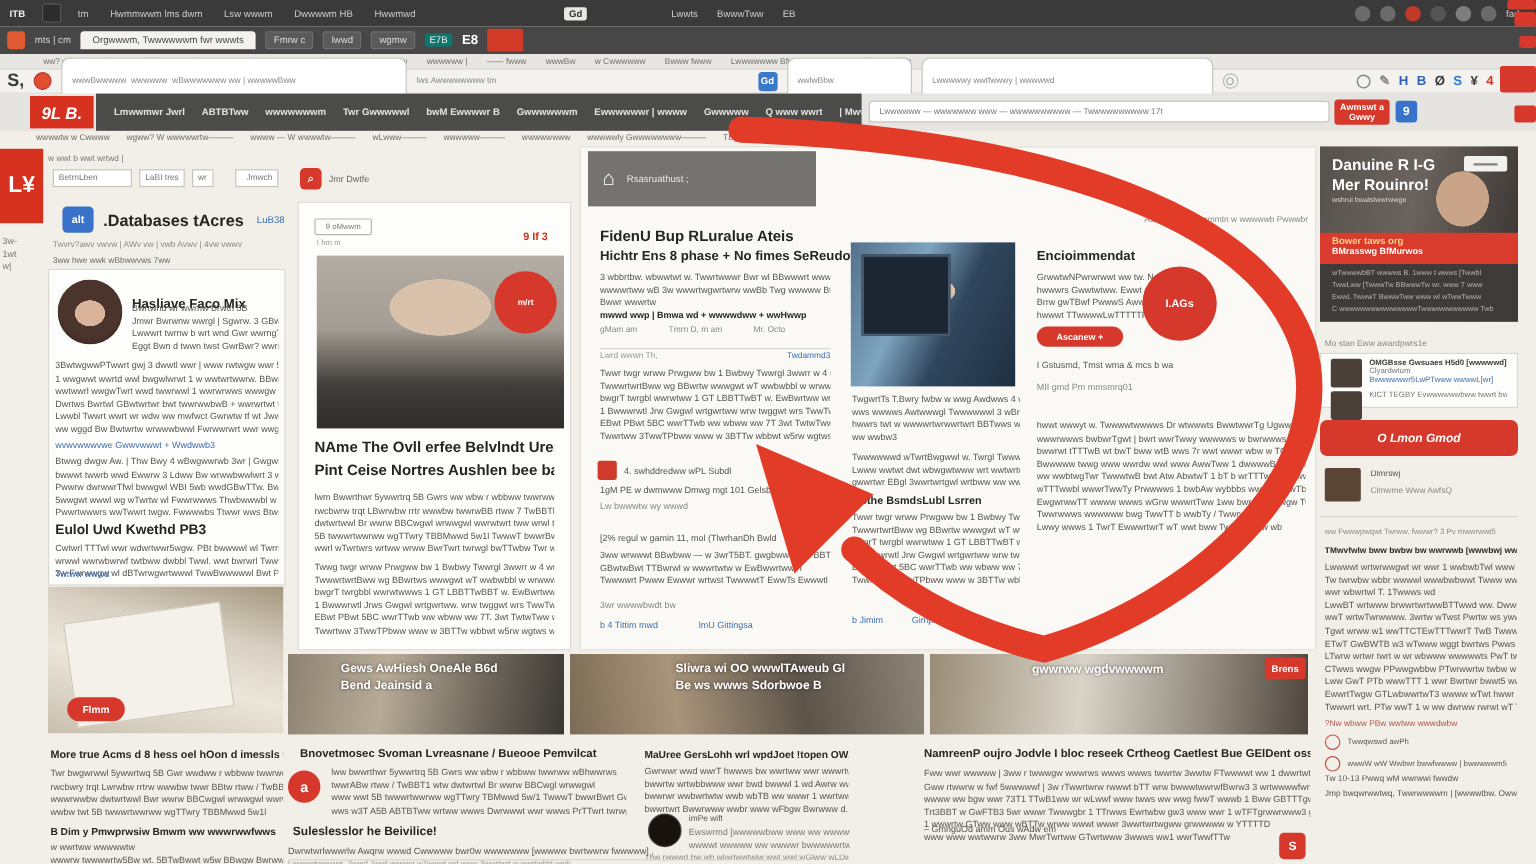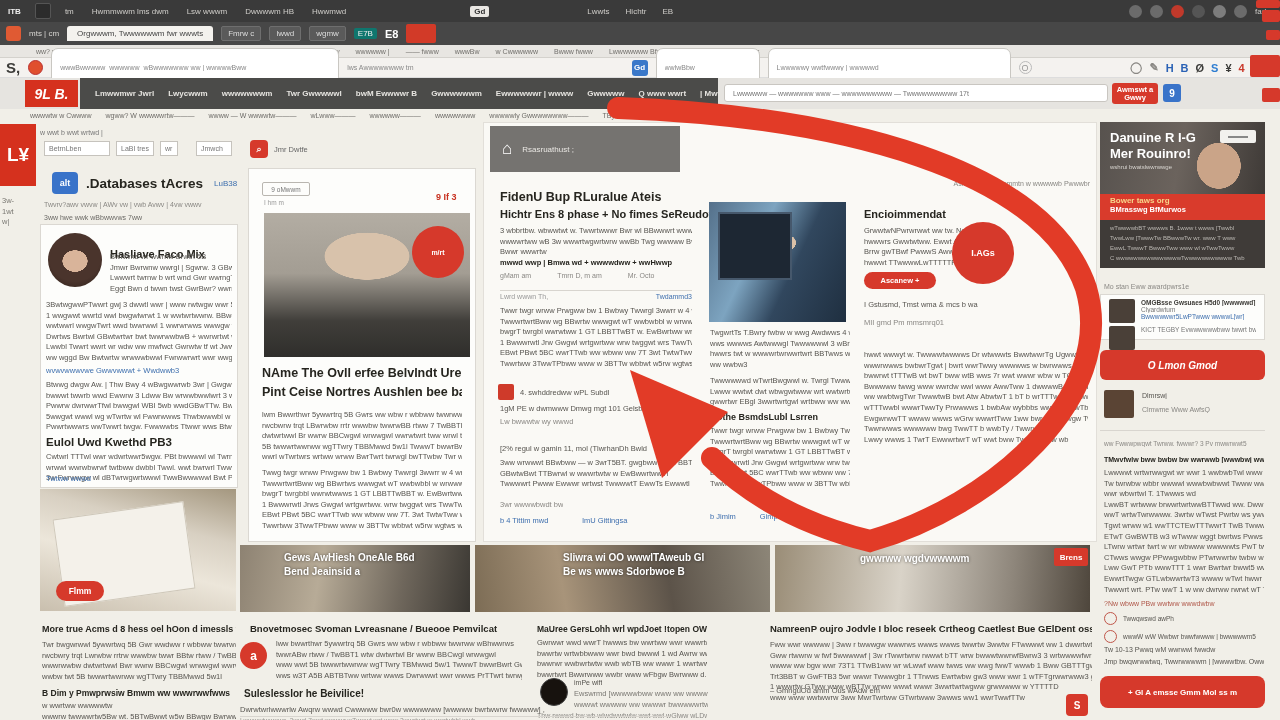--- a/index.html
+++ b/index.html
@@ -71,23 +71,23 @@
     <span class="mi bold" style="color:#eee">ITB</span>
     <span class="sq"></span>
     <span style="display:flex;gap:18px">
         <span class="mi">tm</span>
         <span class="mi">Hwmmwwm lms dwm</span>
         <span class="mi">Lsw wwwm</span>
         <span class="mi">Dwwwwm HB</span>
         <span class="mi">Hwwmwd</span>
       </span>
     <span class="badge" style="margin-left:110px">Gd</span>
-    <span style="display:flex;gap:16px;margin-left:84px">
+    <span style="display:flex;gap:16px;margin-left:56px">
         <span class="mi">Lwwts</span>
-        <span class="mi">Hichtr</span>
+        <span class="mi">BwwwTww</span>
         <span class="mi">EB</span>
       </span>
     <span style="display:flex;gap:8px;margin-left:auto;align-items:center">
       <span class="circ"></span>
       <span class="circ"></span>
       <span class="circ" style="background:#c0392b"></span>
       <span class="circ" style="background:#555"></span>
       <span class="circ" style="background:#7d7d7d"></span>
       <span class="circ"></span>
       <span class="mi">fadw</span>
@@ -145,21 +145,21 @@
         <span style="color: rgb(201, 57, 43);">S</span>
         <span style="color: rgb(194, 39, 29);">C</span>
       </span>
   </div>
 
   <div class="abs hdr">
     <div class="logo">9L B.</div>
     <div class="nav">
 
     <span class="ni">Lmwwmwr Jwrl</span>
-        <span class="ni">Lwycwwm</span>
+        <span class="ni">ABTBTww</span>
         <span class="ni">wwwwwwwm</span>
         <span class="ni">Twr Gwwwwwl</span>
         <span class="ni">bwM Ewwwwr B</span>
         <span class="ni">Gwwwwwwm</span>
         <span class="ni">Ewwwwwwr | wwww</span>
         <span class="ni">Gwwwww</span>
         <span class="ni">Q www wwrt</span>
         <span class="ni">| Mwwwwwm</span>
       </div>
     <input class="srch" placeholder="Lwwwwww — wwwwwww www — wwwwwwwwww — Twwwwwwwwww 17t" style="">
@@ -184,21 +184,21 @@
   <div class="abs lines lt" style="left:2px;top:196px;width:30px">
       <div>3w-</div>
       <div>1wt</div>
       <div>w|</div>
     </div>
 
   <div class="abs" style="left:40px;top:129px;width:300px;font-size:7px;color:#777">w wwt b wwt wrtwd |</div>
   <input class="abs fld" style="left: 44px; top: 141px; width: 66px;" value="BetrnLben">
   <input class="abs fld" style="left: 116px; top: 141px; width: 38px;" value="LaBI tres">
   <input class="abs fld" style="left: 160px; top: 141px; width: 18px;" value="wr">
-  <input class="abs fld" style="left: 196px; top: 141px; width: 36px;" value="Jmwch">
+  <input class="abs fld" style="left: 196px; top: 141px; width: 36px; text-align: right;" value="Jmwch">
   <div class="abs redbtn" style="left:250px;top:140px;width:18px;height:18px;font-size:9px">⌕</div>
   <div class="abs" style="left:274px;top:145px;font-size:7.5px;color:#666">Jmr Dwtfe</div>
 
   <div class="abs" style="left:52px;top:172px;width:26px;height:22px;background:#3973c9;border-radius:4px;color:#fff;font-size:9px;font-weight:bold;display:flex;align-items:center;justify-content:center">alt</div>
   <div class="abs bold" style="left:86px;top:176px;font-size:13.5px">.Databases tAcres</div>
   <div class="abs blue" style="left:214px;top:179px;font-size:8px">LuB38</div>
   <div class="abs" style="left:44px;top:201px;font-size:7px;color:#8a8884">Twvrv?awv vwvw  |  AWv vw  |  vwb Avwv  |  4vw vwwv</div>
   <div class="abs" style="left:44px;top:214px;font-size:7px;color:#6c6a66">3ww hwe wwk    wBbwwvws    7ww</div>
 
   <div class="abs card" style="left:40px;top:224px;width:196px;height:262px"></div>
@@ -488,21 +488,20 @@
         <span style="font-size:6.5px;color:#56544f;white-space:nowrap;overflow:hidden">Twwqwswd awPh</span>
       </div>
       <div style="display:flex;gap:6px;align-items:center;margin-bottom:5px">
         <span style="width:11px;height:11px;border:1.5px solid #c0564a;border-radius:50%;flex:0 0 auto"></span>
         <span style="font-size:6.5px;color:#56544f;white-space:nowrap;overflow:hidden">wwwW wW Wwbwr bwwfwwww | bwwwwwm5</span>
       </div>
     </div>
   <div class="abs nowrap" style="left:1104px;top:646px;width:160px;font-size:7px;color:#56544f">Tw 10-13 Pwwq wM wwrwwi fwwdw</div>
   <div class="abs nowrap" style="left:1104px;top:658px;width:160px;font-size:7px;color:#56544f">Jmp bwqwrwwtwq,  Twwrwwwwm | [wwwwtbw.  Owwwwdy ————</div>
 
-  <div class="abs redbtn" style="left:1100px;top:676px;width:165px;height:32px;font-size:8px;border-radius:8px">+ Gl  A emsse  Gmm Mol ss m</div>
 
   <div class="abs edge-red" style="left:1256px;top:0;width:24px;height:8px"></div>
   <div class="abs edge-red" style="left:1262px;top:10px;width:18px;height:12px"></div>
   <div class="abs edge-red" style="left:1266px;top:30px;width:14px;height:10px"></div>
   <div class="abs edge-red" style="left:1250px;top:55px;width:30px;height:22px"></div>
   <div class="abs edge-red" style="left:1262px;top:88px;width:18px;height:14px"></div>
 
   <svg class="abs" style="left:0;top:0;z-index:40;pointer-events:none" width="1280" height="720" viewBox="0 0 1280 720">
     <path d="M 618 108 C 840 116 1045 168 1086 288 C 1118 398 992 506 870 541 C 808 526 753 498 712 458" fill="none" stroke="#e23b27" stroke-width="22" stroke-linecap="round"></path>
     <polygon points="630,370 728,412 662,478" fill="#e23b27"></polygon>

